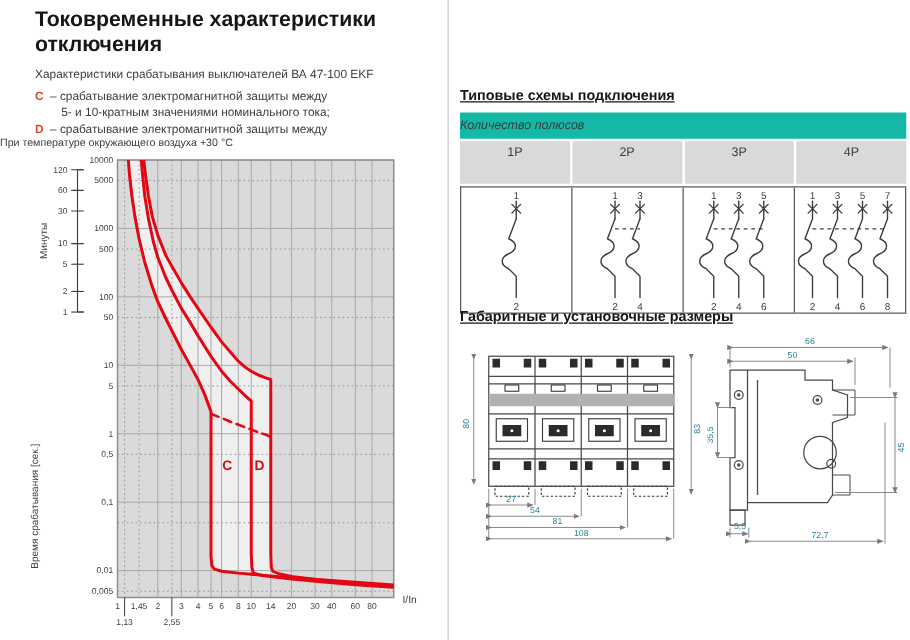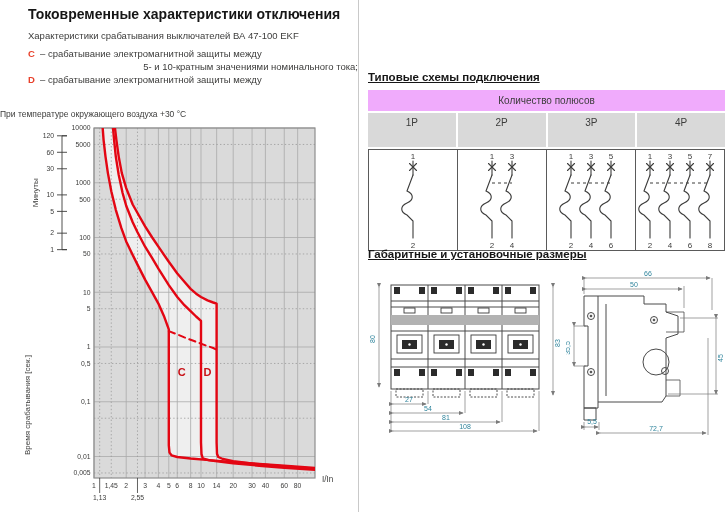--- a/index.html
+++ b/index.html
@@ -2,35 +2,35 @@
 <html><head>
 <meta charset="utf-8">
 <style>
   html,body{margin:0;padding:0;}
   body{width:728px;height:512px;background:#ffffff;font-family:"Liberation Sans",sans-serif;color:#3c3c3b;position:relative;overflow:hidden;}
   #page{position:absolute;inset:0;}
   #col-divider{position:absolute;left:358px;top:0;width:1px;height:512px;background:#c9c9c9;}
 
   
   #left-text{position:absolute;left:28px;top:6px;width:330px;}
-  .doc-title{font-size:14px;font-weight:bold;color:#161616;margin:0 0 7px 0;}
+  .doc-title{font-size:17px;font-weight:bold;color:#161616;margin:0 0 7px 0;}
   .intro-line{font-size:9.5px;line-height:13px;margin:0;}
   .legend{margin-top:5px;}
   .legend-row{font-size:9.5px;line-height:13px;display:flex;}
   .legend-letter{color:#e8402a;font-weight:bold;width:12px;flex:none;}
-  .legend-cont{font-size:9.5px;line-height:13px;margin-left:21px;text-align:right;}
+  .legend-cont{font-size:9.5px;line-height:13px;margin-left:21px;}
   #chart-note{position:absolute;left:0;top:109px;width:348px;text-align:left;font-size:8.5px;color:#3c3c3b;}
   #trip-chart{position:absolute;left:0;top:105px;}
 
   
   .sec-title{position:absolute;left:368px;font-size:11.5px;font-weight:bold;color:#161616;margin:0;text-decoration:underline;}
   #schemes-title{top:71px;}
   #dims-title{top:248px;}
   #schemes-table{position:absolute;left:368px;top:90px;width:357px;}
-  .th-span{background:#f0abfc;height:21px;line-height:21px;text-align:center;font-size:10px;color:#3c3c3b;}
+  .th-span{background:#14b8a6;height:21px;line-height:21px;text-align:left;font-size:10px;color:#3c3c3b;font-style:italic;}
   .th-row{display:flex;gap:2px;margin-top:2px;}
   .th-cell{flex:1;background:#d9d9d9;height:34px;line-height:20px;text-align:center;font-size:10px;color:#3c3c3b;}
   .scheme-body{display:flex;margin-top:2px;border:1px solid #5a5a5a;background:#fff;}
   .scheme-cell{flex:1;display:flex;justify-content:center;align-items:flex-start;border-left:1px solid #5a5a5a;}
   .scheme-cell:first-child{border-left:none;}
 
   #front-view{position:absolute;left:369px;top:271px;}
   #side-view{position:absolute;left:566px;top:268px;}
 
   #watermark{position:absolute;left:232px;top:234px;font-size:31px;font-weight:bold;letter-spacing:5px;color:#b5b5b5;opacity:.34;white-space:nowrap;pointer-events:none;}

